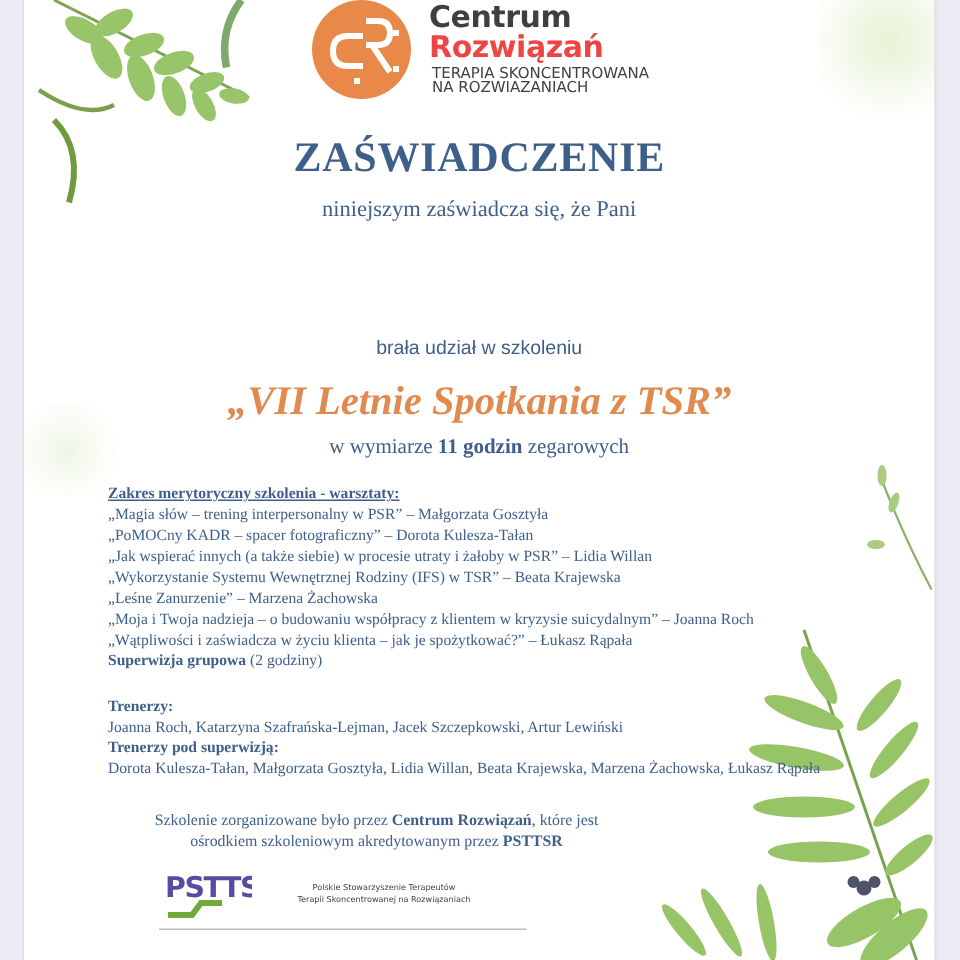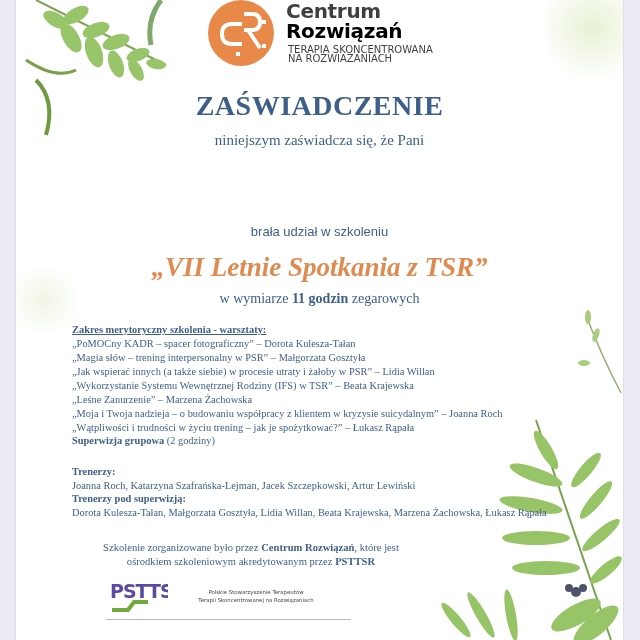--- a/index.html
+++ b/index.html
@@ -2,21 +2,21 @@
 <html><head>
 <meta charset="utf-8">
 <style>
   html, body { margin:0; padding:0; }
   body { width:640px; height:640px; overflow:hidden; background:#ecebf3; position:relative; font-family:"DejaVu Serif", serif; }
   .sheet { position:absolute; left:16px; top:0; width:607px; height:640px; background:#ffffff; overflow:hidden; box-shadow: 0 0 2px rgba(0,0,0,0.15); }
   .deco { position:absolute; pointer-events:none; }
   .logo { position:absolute; left:190px; top:0; width:260px; height:66px; }
   .logo-circle { position:absolute; left:2px; top:0; width:66px; height:66px; border-radius:50%; background:#e8894a; }
   .logo-text1 { position:absolute; left:80px; top:0px; font-family:"DejaVu Sans", sans-serif; font-weight:bold; font-size:20px; color:#3f3f42; line-height:22px; letter-spacing:-0.3px;text-align:center; }
-  .logo-text2 { position:absolute; left:80px; top:20px; font-family:"DejaVu Sans", sans-serif; font-weight:bold; font-size:20px; color:#000000; line-height:22px; letter-spacing:-0.3px; }
+  .logo-text2 { position:absolute; left:80px; top:20px; font-family:"DejaVu Sans", sans-serif; font-weight:bold; font-size:20px; color:#ef4444; line-height:22px; letter-spacing:-0.3px; }
   .logo-sub { position:absolute; left:82px; top:45px; font-family:"DejaVu Sans", sans-serif; font-size:10px; color:#3f3f42; line-height:9px; }
   .center { position:absolute; left:0; width:607px; text-align:center; }
   .title { top:90px; font-family:"Liberation Serif", serif; font-weight:bold; font-size:28px; color:#3e5f8a; letter-spacing:0.5px; }
   .intro { top:132px; font-family:"Liberation Serif", serif; font-size:15px; color:#3e5f8a; }
   .name { top:163px; font-family:"Liberation Serif", serif; font-weight:bold; font-size:32px; color:#7aa04a; }
   .took { top:224px; font-family:Liberation Sans, sans-serif; font-size:13px; color:#3e5f8a; }
   .course { top:252px; font-family:"Liberation Serif", serif; font-weight:bold; font-style:italic; font-size:27px; color:#e08a50; }
   .hours { top:291px; font-family:"Liberation Serif", serif; font-size:14px; color:#3e5f8a; }
   .hours b { font-weight:bold; }
   .block { position:absolute; left:56px; font-family:"Liberation Serif", serif; font-size:10.4px; color:#3e5f8a; line-height:14px; }
@@ -113,27 +113,27 @@
   <div class="center took">brała udział w szkoleniu</div>
   <div class="center course">„VII Letnie Spotkania z TSR”</div>
   <div class="center hours">
     <span>w wymiarze</span>
     <b>11 godzin</b>
     <span>zegarowych</span>
   </div>
 
   <div class="block scope-head">Zakres merytoryczny szkolenia - warsztaty:</div>
   <div class="block scope-list">
+    <div>„Magia słów – trening interpersonalny w PSR” – Małgorzata Gosztyła</div>
     <div>„PoMOCny KADR – spacer fotograficzny” – Dorota Kulesza-Tałan</div>
-    <div>„Magia słów – trening interpersonalny w PSR” – Małgorzata Gosztyła</div>
     <div>„Jak wspierać innych (a także siebie) w procesie utraty i żałoby w PSR” – Lidia Willan</div>
     <div>„Wykorzystanie Systemu Wewnętrznej Rodziny (IFS) w TSR” – Beata Krajewska</div>
     <div>„Leśne Zanurzenie” – Marzena Żachowska</div>
     <div>„Moja i Twoja nadzieja – o budowaniu współpracy z klientem w kryzysie suicydalnym” – Joanna Roch</div>
-    <div>„Wątpliwości i trudności w życiu trening – jak je spożytkować?” – Łukasz Rąpała</div>
+    <div>„Wątpliwości i zaświadcza w życiu klienta – jak je spożytkować?” – Łukasz Rąpała</div>
   </div>
   <div class="block supervision">
     <b>Superwizja grupowa</b>
     <span>(2 godziny)</span>
   </div>
 
   <div class="block trainers-head">Trenerzy:</div>
   <div class="block trainers">Joanna Roch, Katarzyna Szafrańska-Lejman, Jacek Szczepkowski, Artur Lewiński</div>
   <div class="block sup-head">Trenerzy pod superwizją:</div>
   <div class="block sup-list">Dorota Kulesza-Tałan, Małgorzata Gosztyła, Lidia Willan, Beata Krajewska, Marzena Żachowska, Łukasz Rąpała</div>

